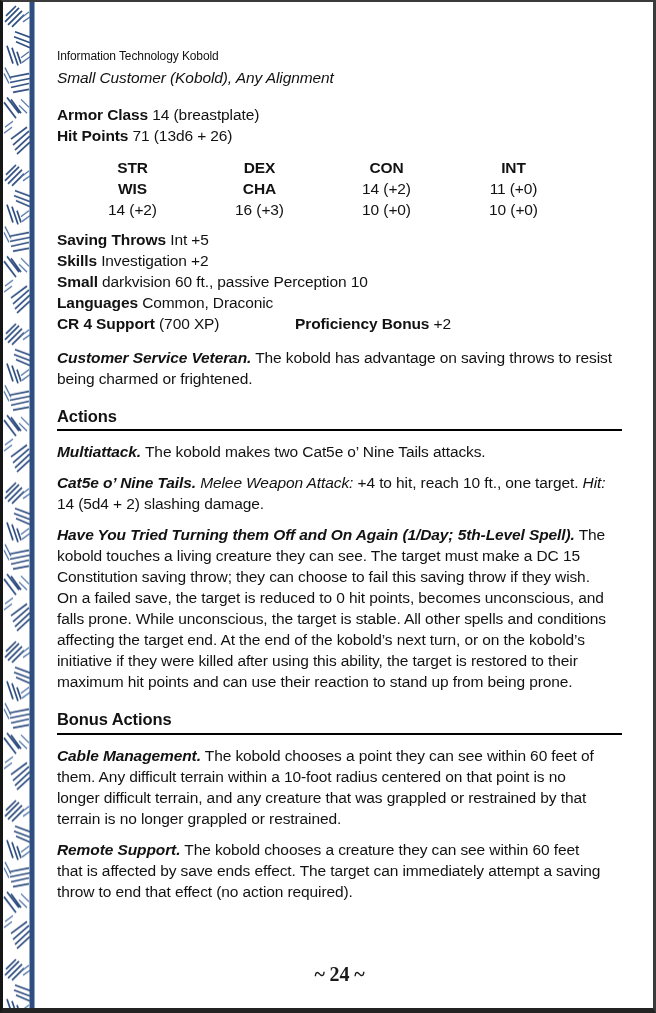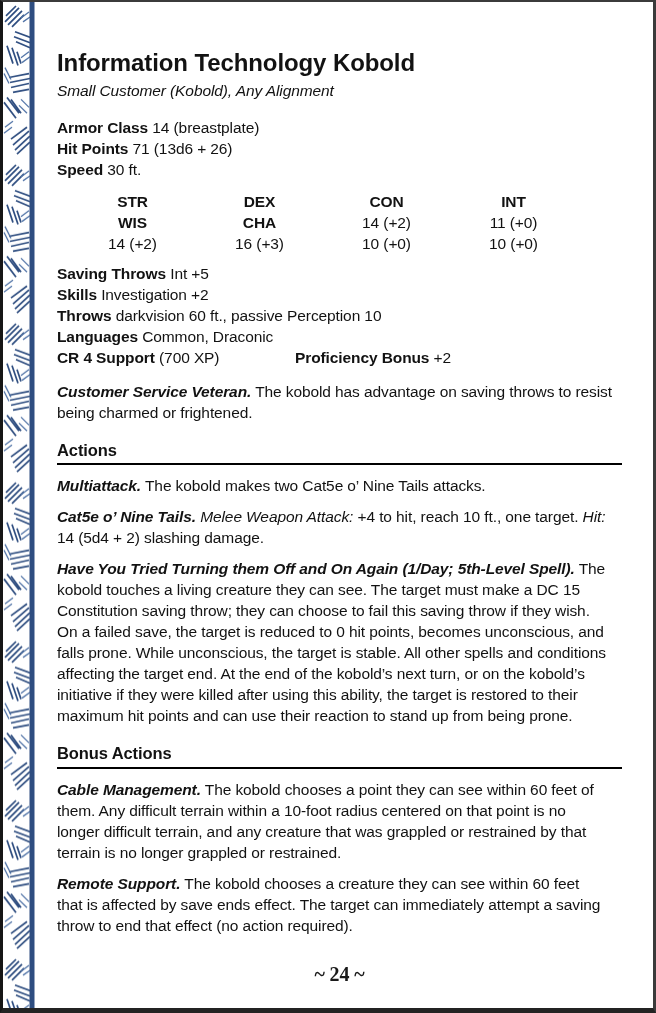--- a/index.html
+++ b/index.html
@@ -14,21 +14,21 @@
     border-left:3px solid #161616;
     overflow:hidden;
     font-family:"Liberation Sans", sans-serif;
     color:#121212;
     font-size:15.5px;
     letter-spacing:-0.1px;
   }
   .border-art{position:absolute;left:0;top:0;width:36px;height:100%;}
   .content{position:absolute;left:54px;right:31px;top:0;}
   .b{font-weight:700;margin-top:19px;}
-  .title{font-size:24px;font-weight:700;margin:48px 0 5px 0;line-height:1.1;}
+  .title{font-size:12px;font-weight:400;margin:48px 0 5px 0;line-height:1.1;}
   .subtitle{font-style:italic;margin:0 0 16px 0;line-height:1.25;}
   .stat-line{line-height:21px;}
   .abilities{
     display:grid;grid-template-columns:repeat(4,1fr);
     width:508px;margin:11px 0 9px 12px;text-align:center;
   }
   .ab-name{font-weight:700;line-height:21px;}
   .ab-score{line-height:21px;}
   .detail-line{line-height:21px;}
   .cr-line{position:relative;line-height:21px;}
@@ -79,40 +79,39 @@
     <rect x="26.5" y="0" width="5" height="1013" fill="#2e4d80"></rect>
   </svg>
 
   <div class="content">
 
     <div class="title">Information Technology Kobold</div>
     <div class="subtitle">Small Customer (Kobold), Any Alignment</div>
 
     <div class="stat-line"><span class="b">Armor Class</span> <span>14 (breastplate)</span></div>
     <div class="stat-line"><span class="b">Hit Points</span> <span>71 (13d6 + 26)</span></div>
-    <div class="stat-line"><span class="b">Speed</span> <span>30 ft.</span></div>
 
     <div class="abilities">
       <div class="ab-name">STR</div>
       <div class="ab-name">DEX</div>
       <div class="ab-name">CON</div>
       <div class="ab-name">INT</div>
       <div class="ab-name">WIS</div>
       <div class="ab-name">CHA</div>
       <div class="ab-score">14 (+2)</div>
       <div class="ab-score">11 (+0)</div>
       <div class="ab-score">14 (+2)</div>
       <div class="ab-score">16 (+3)</div>
       <div class="ab-score">10 (+0)</div>
       <div class="ab-score">10 (+0)</div>
     </div>
 
     <div class="detail-line"><span class="b">Saving Throws</span> <span>Int +5</span></div>
     <div class="detail-line"><span class="b">Skills</span> <span>Investigation +2</span></div>
-    <div class="detail-line"><span class="b">Throws</span> <span>darkvision 60 ft., passive Perception 10</span></div>
+    <div class="detail-line"><span class="b">Small</span> <span>darkvision 60 ft., passive Perception 10</span></div>
     <div class="detail-line"><span class="b">Languages</span> <span>Common, Draconic</span></div>
 
     <div class="cr-line">
       <span><span class="b">CR 4 Support</span> <span>(700 XP)</span></span>
       <span class="pb"><span class="b">Proficiency Bonus</span> <span>+2</span></span>
     </div>
 
     <p class="para"><span class="sg-bi">Customer Service Veteran.</span><span class="sg-r"> The kobold has advantage on saving throws to resist being charmed or frightened.</span></p>
 
     <div class="section-heading">Actions</div>

